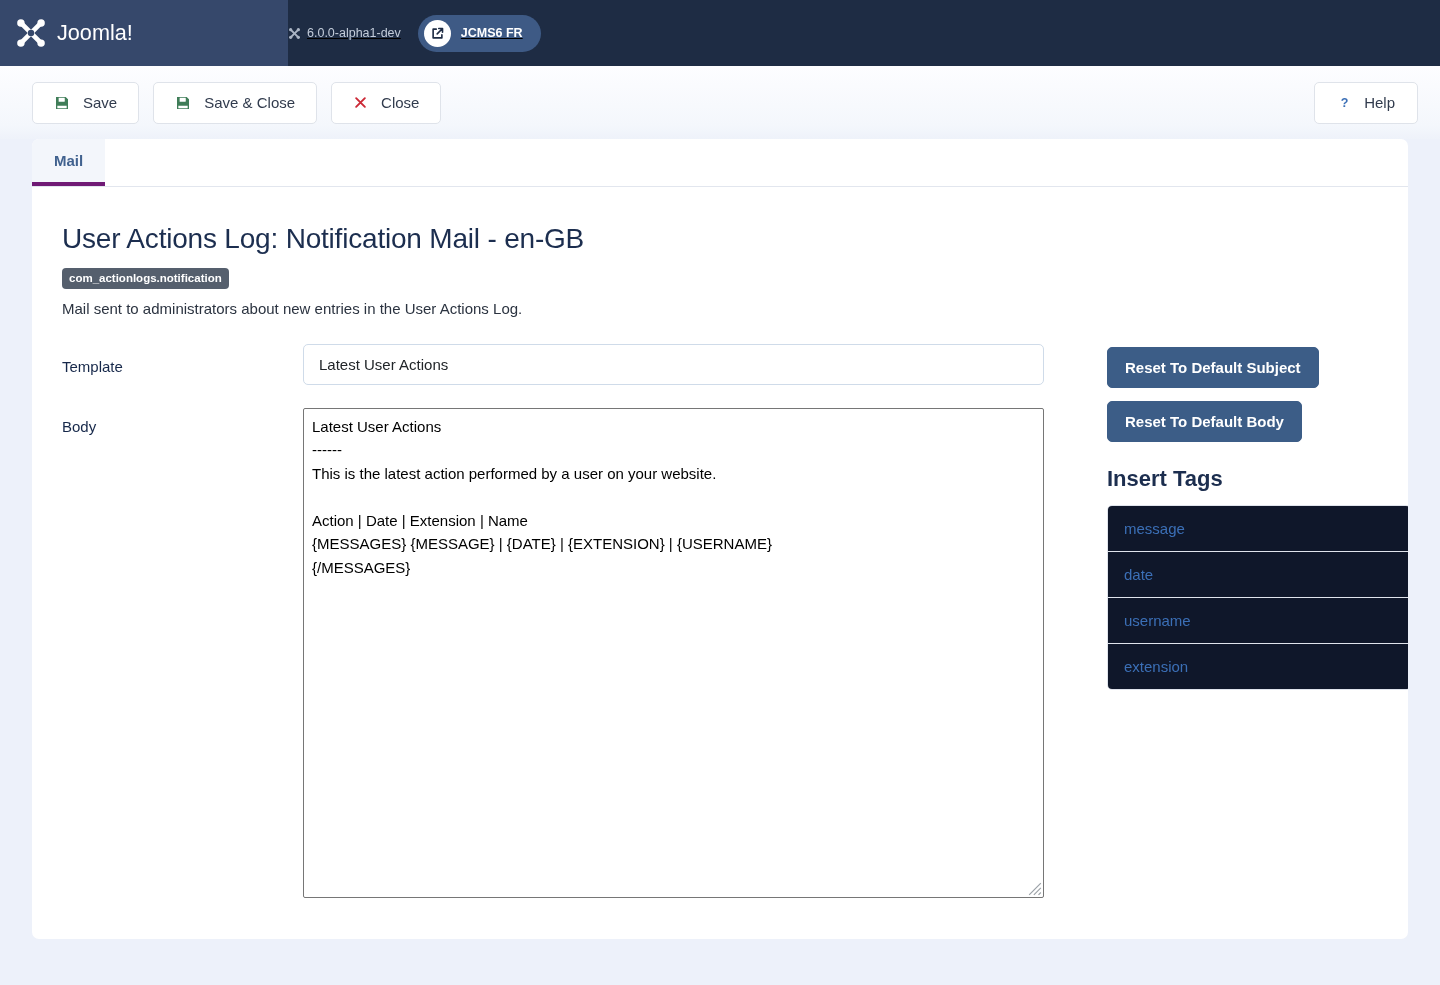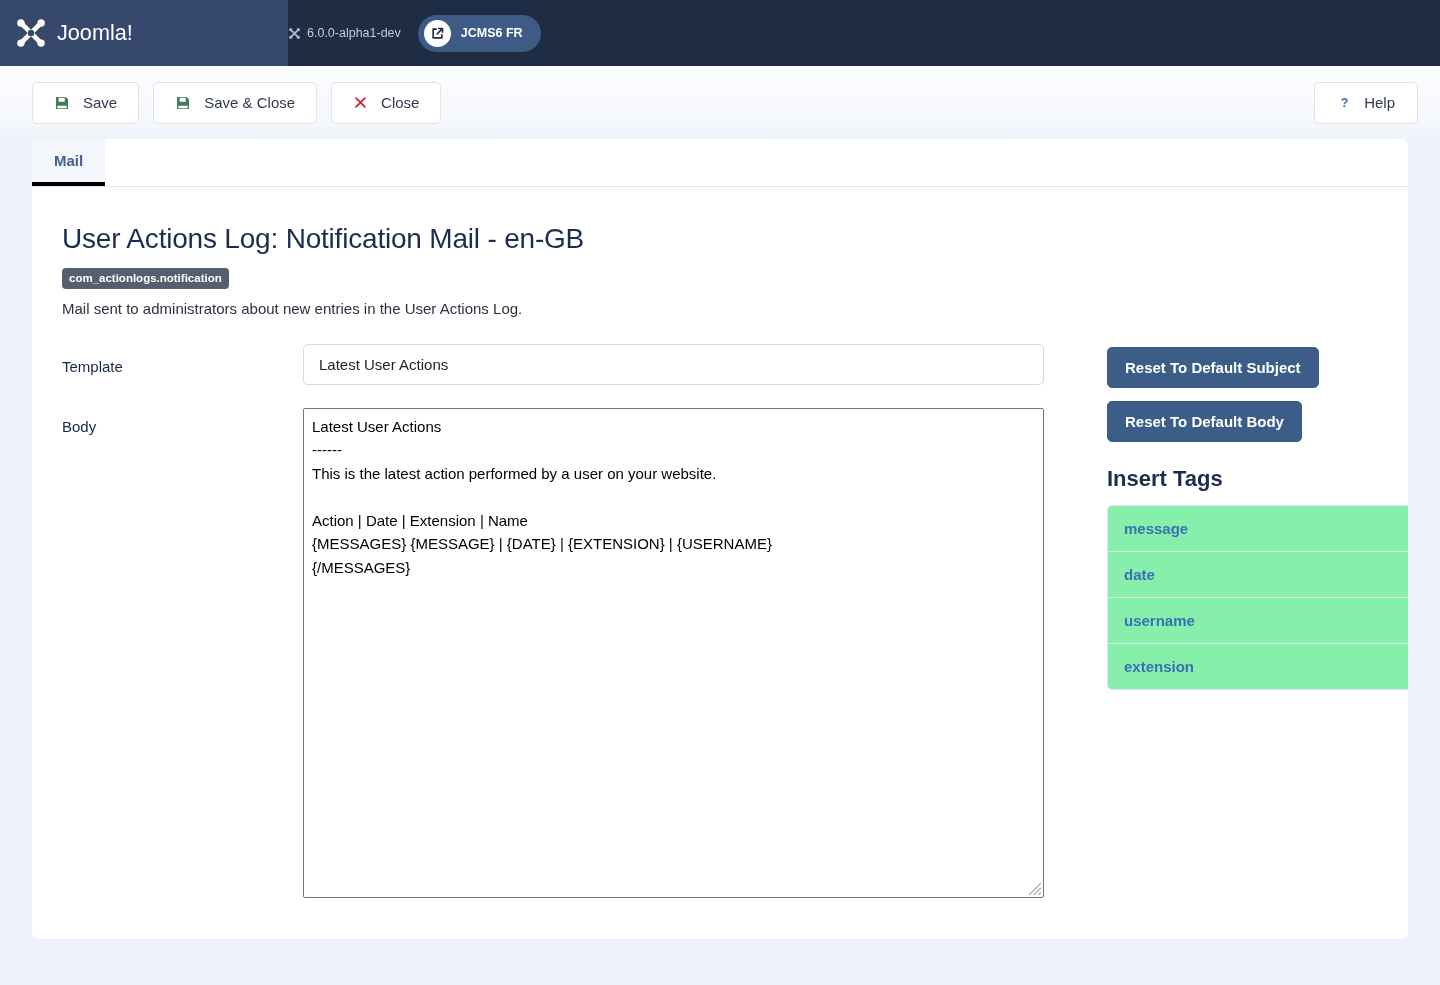--- a/index.html
+++ b/index.html
@@ -11,20 +11,21 @@
     font-family: "Liberation Sans", sans-serif;
     overflow: hidden;
   }
 
   
   .header {
     display: flex;
     align-items: stretch;
     height: 66px;
     background: #1e2c44;
+    text-decoration: underline;
   }
   .header-brand {
     width: 288px;
     background: #36486b;
     display: flex;
     align-items: center;
     padding-left: 14px;
     flex-shrink: 0;
   }
   .joomla-logo { display: flex; align-items: center; gap: 9px; }
@@ -135,21 +136,21 @@
     align-items: stretch;
   }
   .tab {
     display: flex;
     align-items: center;
     padding: 0 22px;
     font-size: 15px;
     font-weight: bold;
     color: #41628f;
     background: #f3f6fb;
-    border-bottom: 4px solid #000000;
+    border-bottom: 4px solid #701a75;
     cursor: pointer;
   }
 
   .card-body { padding: 36px 30px 0 30px; }
 
   .page-title {
     font-size: 28px;
     color: #1c2e4f;
     font-weight: normal;
     letter-spacing: -.2px;
@@ -262,25 +263,24 @@
     border: 1px solid #e0e4ec;
     border-radius: 5px;
     overflow: hidden;
     width: 304px;
   }
   .tag-item {
     display: block;
     padding: 14px 16px;
     font-size: 15px;
     color: #3b6fb6;
-    background: #86efac;
+    background: #0f172a;
     border-bottom: 1px solid #e0e4ec;
     cursor: pointer;
     text-decoration: none;
-    font-weight: bold;
   }
   .tag-item:last-child { border-bottom: none; }
 </style>
 </head>
 <body>
 
 <div class="header">
 
   <div class="header-brand">
     <div class="joomla-logo">

